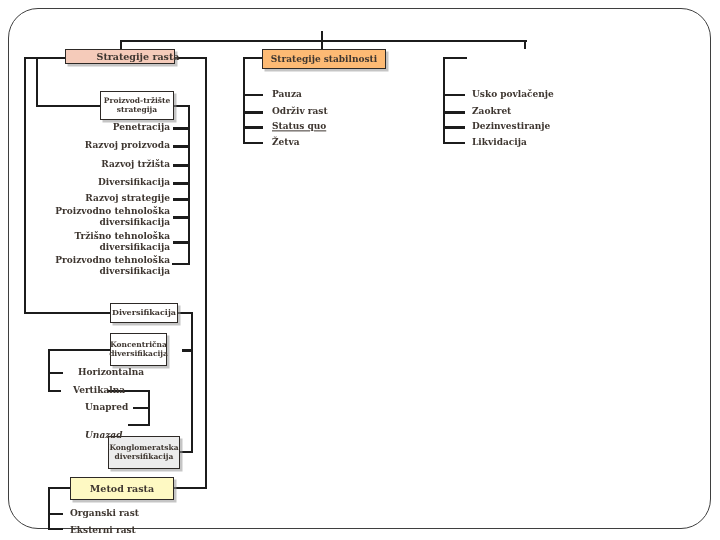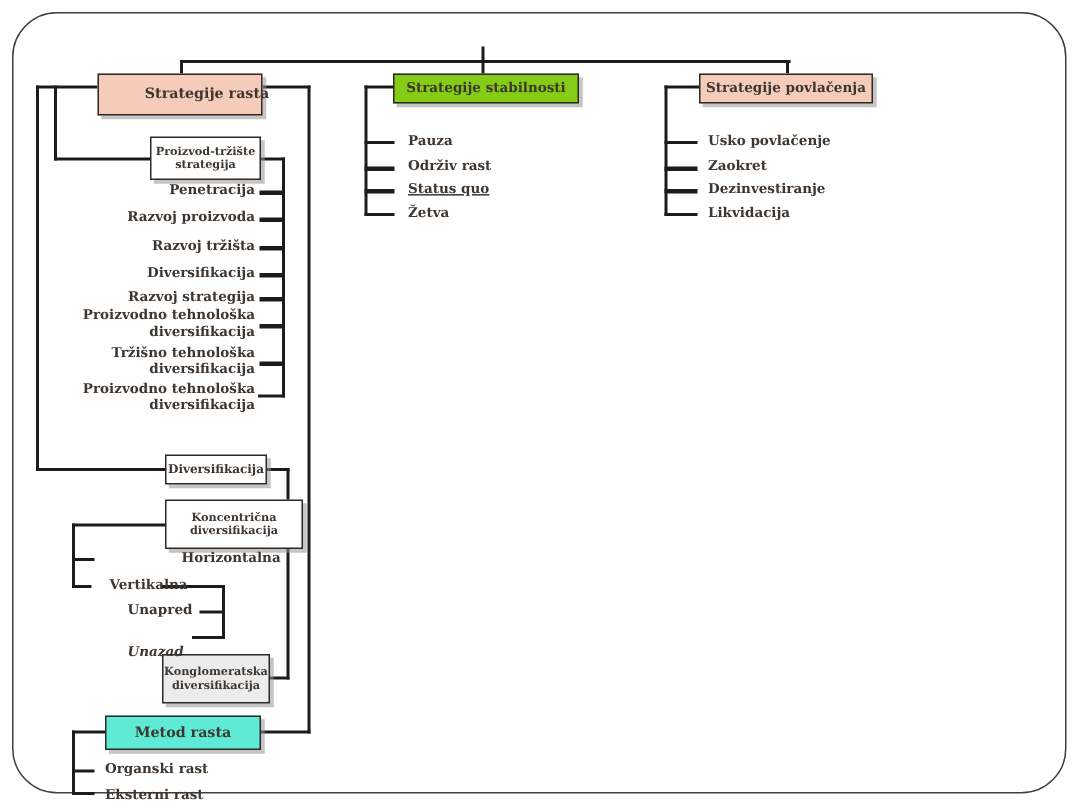--- a/index.html
+++ b/index.html
@@ -76,43 +76,42 @@
     <div class="line" style="left: 243px; top: 94px; width: 20px; height: 2px; background: rgb(28, 28, 28);"></div>
     <div class="line" style="left: 243px; top: 111px; width: 20px; height: 3px; background: rgb(28, 28, 28);"></div>
     <div class="line" style="left: 243px; top: 126px; width: 20px; height: 3px; background: rgb(28, 28, 28);"></div>
     <div class="line" style="left: 243px; top: 142px; width: 20px; height: 2px; background: rgb(28, 28, 28);"></div>
     <div class="line" style="left: 443px; top: 57px; width: 24px; height: 2px; background: rgb(28, 28, 28);"></div>
     <div class="line" style="left: 443px; top: 57px; width: 2px; height: 87px; background: rgb(28, 28, 28);"></div>
     <div class="line" style="left: 443px; top: 94px; width: 22px; height: 2px; background: rgb(28, 28, 28);"></div>
     <div class="line" style="left: 443px; top: 111px; width: 22px; height: 3px; background: rgb(28, 28, 28);"></div>
     <div class="line" style="left: 443px; top: 126px; width: 22px; height: 3px; background: rgb(28, 28, 28);"></div>
     <div class="line" style="left: 443px; top: 142px; width: 22px; height: 2px; background: rgb(28, 28, 28);"></div>
-    <div class="node" style="left: 65px; top: 49px; width: 110px; height: 28px; font-size: 9.5px; background: rgb(245, 203, 186); color: rgb(62, 54, 48); padding-left: 36px;">Strategije rasta</div>
-    <div class="node" style="left: 262px; top: 49px; width: 124px; height: 20px; font-size: 9px; background: #84cc16; color: rgb(62, 54, 48);">Strategije stabilnosti</div>
-    <div class="node" style="left: 466px; top: 49px; width: 116px; height: 20px; font-size: 9px; background: rgb(245, 203, 186); color: rgb(62, 54, 48);">Strategije povlačenja</div>
+    <div class="node" style="left: 65px; top: 49px; width: 110px; height: 15px; font-size: 9.5px; background: rgb(245, 203, 186); color: rgb(62, 54, 48); padding-left: 36px;">Strategije rasta</div>
+    <div class="node" style="left: 262px; top: 49px; width: 124px; height: 20px; font-size: 9px; background: #fdba74; color: rgb(62, 54, 48);">Strategije stabilnosti</div>
     <div class="node" style="left: 100px; top: 91px; width: 74px; height: 29px; font-size: 7.5px; background: rgb(255, 255, 255); color: rgb(62, 54, 48);">Proizvod-tržište
 strategija</div>
     <div class="node" style="left: 110px; top: 303px; width: 68px; height: 20px; font-size: 8px; background: rgb(255, 255, 255); color: rgb(62, 54, 48);">Diversifikacija</div>
-    <div class="node" style="left: 110px; top: 333px; width: 92px; height: 33px; font-size: 7.5px; background: rgb(255, 255, 255); color: rgb(62, 54, 48);">Koncentrična
+    <div class="node" style="left: 110px; top: 333px; width: 57px; height: 33px; font-size: 7.5px; background: rgb(255, 255, 255); color: rgb(62, 54, 48);">Koncentrična
 diversifikacija</div>
     <div class="node" style="left: 108px; top: 436px; width: 72px; height: 33px; font-size: 7.5px; background: rgb(236, 236, 236); color: rgb(62, 54, 48);">Konglomeratska
 diversifikacija</div>
-    <div class="node" style="left: 70px; top: 477px; width: 104px; height: 23px; font-size: 9.5px; background: #5eead4; color: rgb(62, 54, 48);">Metod rasta</div>
+    <div class="node" style="left: 70px; top: 477px; width: 104px; height: 23px; font-size: 9.5px; background: #fef9c3; color: rgb(62, 54, 48);">Metod rasta</div>
     <div class="leaf" style="top: 128px; color: rgb(62, 54, 48); right: 550px; text-align: right;">Penetracija</div>
     <div class="leaf" style="top: 146px; color: rgb(62, 54, 48); right: 550px; text-align: right;">Razvoj proizvoda</div>
     <div class="leaf" style="top: 165px; color: rgb(62, 54, 48); right: 550px; text-align: right;">Razvoj tržišta</div>
     <div class="leaf" style="top: 183px; color: rgb(62, 54, 48); right: 550px; text-align: right;">Diversifikacija</div>
-    <div class="leaf" style="top: 199px; color: rgb(62, 54, 48); right: 550px; text-align: right;">Razvoj strategija</div>
+    <div class="leaf" style="top: 199px; color: rgb(62, 54, 48); right: 550px; text-align: right;">Razvoj strategije</div>
     <div class="leaf" style="top: 217px; color: rgb(62, 54, 48); right: 550px; text-align: right;">Proizvodno tehnološka
 diversifikacija</div>
     <div class="leaf" style="top: 242px; color: rgb(62, 54, 48); right: 550px; text-align: right;">Tržišno tehnološka
 diversifikacija</div>
     <div class="leaf" style="top: 266px; color: rgb(62, 54, 48); right: 550px; text-align: right;">Proizvodno tehnološka
 diversifikacija</div>
-    <div class="leaf" style="top: 373px; color: rgb(62, 54, 48); left: 78px; margin-left: 43px;">Horizontalna</div>
+    <div class="leaf" style="top: 373px; color: rgb(62, 54, 48); left: 78px;">Horizontalna</div>
     <div class="leaf" style="top: 391px; color: rgb(62, 54, 48); left: 73px;">Vertikalna</div>
     <div class="leaf" style="top: 408px; color: rgb(62, 54, 48); left: 85px;">Unapred</div>
     <div class="leaf" style="top: 436px; color: rgb(62, 54, 48); left: 85px; font-style: italic;">Unazad</div>
     <div class="leaf" style="top: 514px; color: rgb(62, 54, 48); left: 70px;">Organski rast</div>
     <div class="leaf" style="top: 531px; color: rgb(62, 54, 48); left: 70px;">Eksterni rast</div>
     <div class="leaf" style="top: 95px; color: rgb(62, 54, 48); left: 272px;">Pauza</div>
     <div class="leaf" style="top: 112px; color: rgb(62, 54, 48); left: 272px;">Održiv rast</div>
     <div class="leaf" style="top: 127px; color: rgb(62, 54, 48); left: 272px; text-decoration: underline;">Status quo</div>
     <div class="leaf" style="top: 143px; color: rgb(62, 54, 48); left: 272px;">Žetva</div>
     <div class="leaf" style="top: 95px; color: rgb(62, 54, 48); left: 472px;">Usko povlačenje</div>

